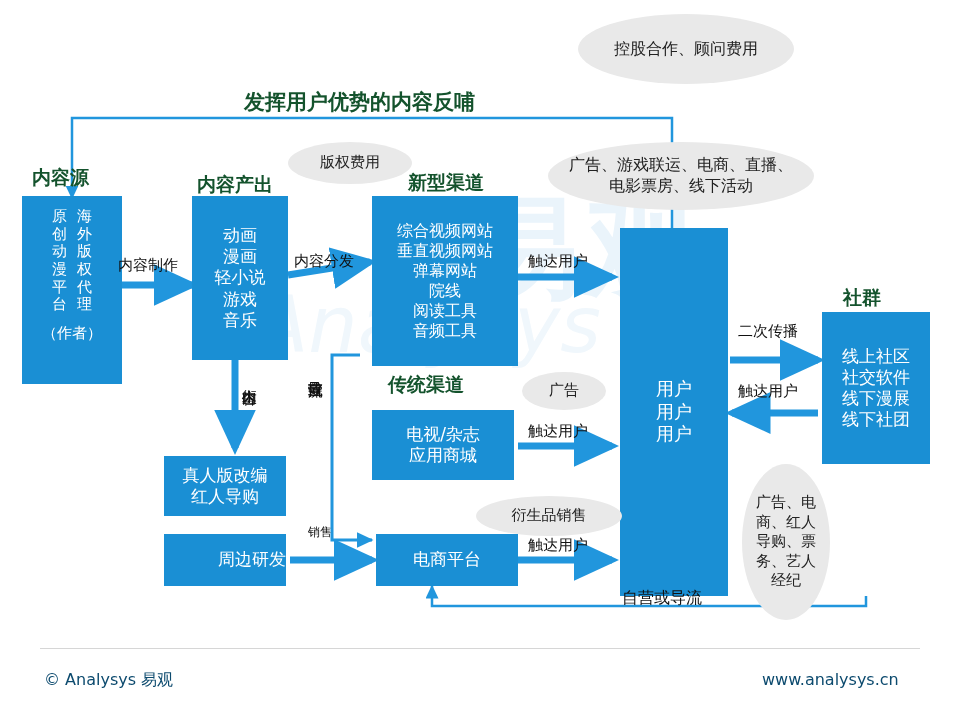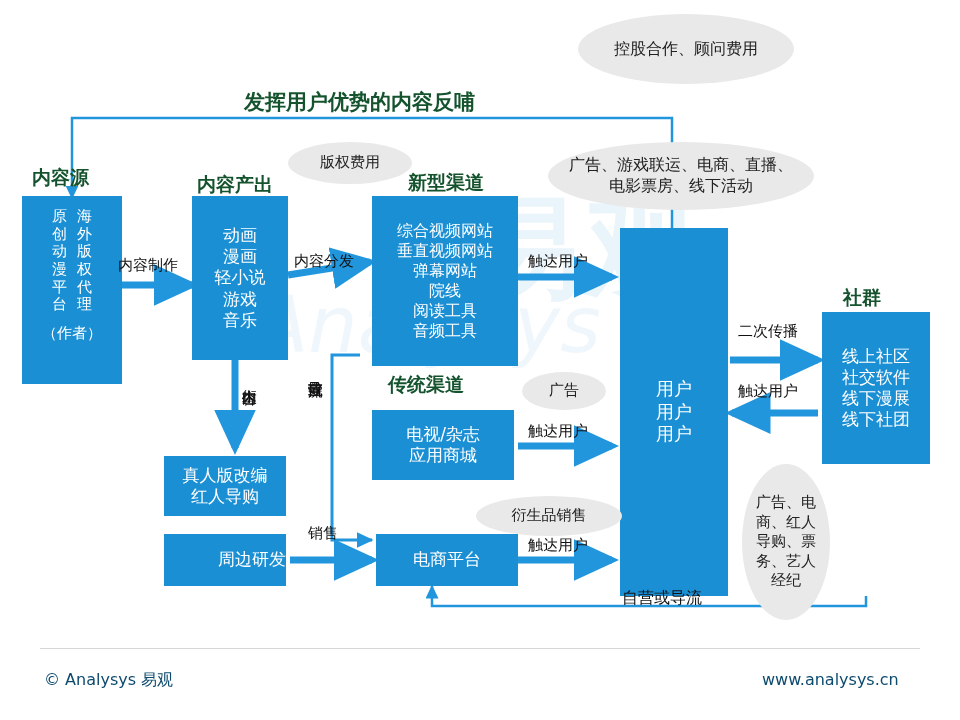--- a/index.html
+++ b/index.html
@@ -199,21 +199,21 @@
     <span class="ln">线下社团</span>
   </div>
 
   <div class="lbl" style="left:118px;top:256px;font-size:15px;">内容制作</div>
   <div class="lbl" style="left:294px;top:252px;font-size:15px;">内容分发</div>
   <div class="lbl" style="left:528px;top:252px;font-size:15px;">触达用户</div>
   <div class="lbl" style="left:528px;top:422px;font-size:15px;">触达用户</div>
   <div class="lbl" style="left:528px;top:536px;font-size:15px;">触达用户</div>
   <div class="lbl" style="left:738px;top:322px;font-size:15px;">二次传播</div>
   <div class="lbl" style="left:738px;top:382px;font-size:15px;">触达用户</div>
-  <div class="lbl" style="left:308px;top:524px;font-size:15px;">销售</div>
+  <div class="lbl" style="left:308px;top:524px;font-size:12px;">销售</div>
   <div class="lbl" style="left:622px;top:588px;font-size:16px;">自营或导流</div>
 
   <div class="vert" style="left:240px;top:378px;font-size:15px;">内容衍生</div>
   <div class="vert" style="left:306px;top:370px;font-size:15px;">自营或导流</div>
 
   <div class="cloud" style="left:578px;top:14px;width:216px;height:70px;font-size:16px;padding:0 22px;">控股合作、顾问费用</div>
 
   <div class="cloud" style="left:288px;top:142px;width:124px;height:42px;font-size:15px;">版权费用</div>
 
   <div class="cloud" style="left:548px;top:142px;width:266px;height:68px;font-size:16px;padding:0 20px;">广告、游戏联运、电商、直播、电影票房、线下活动</div>

